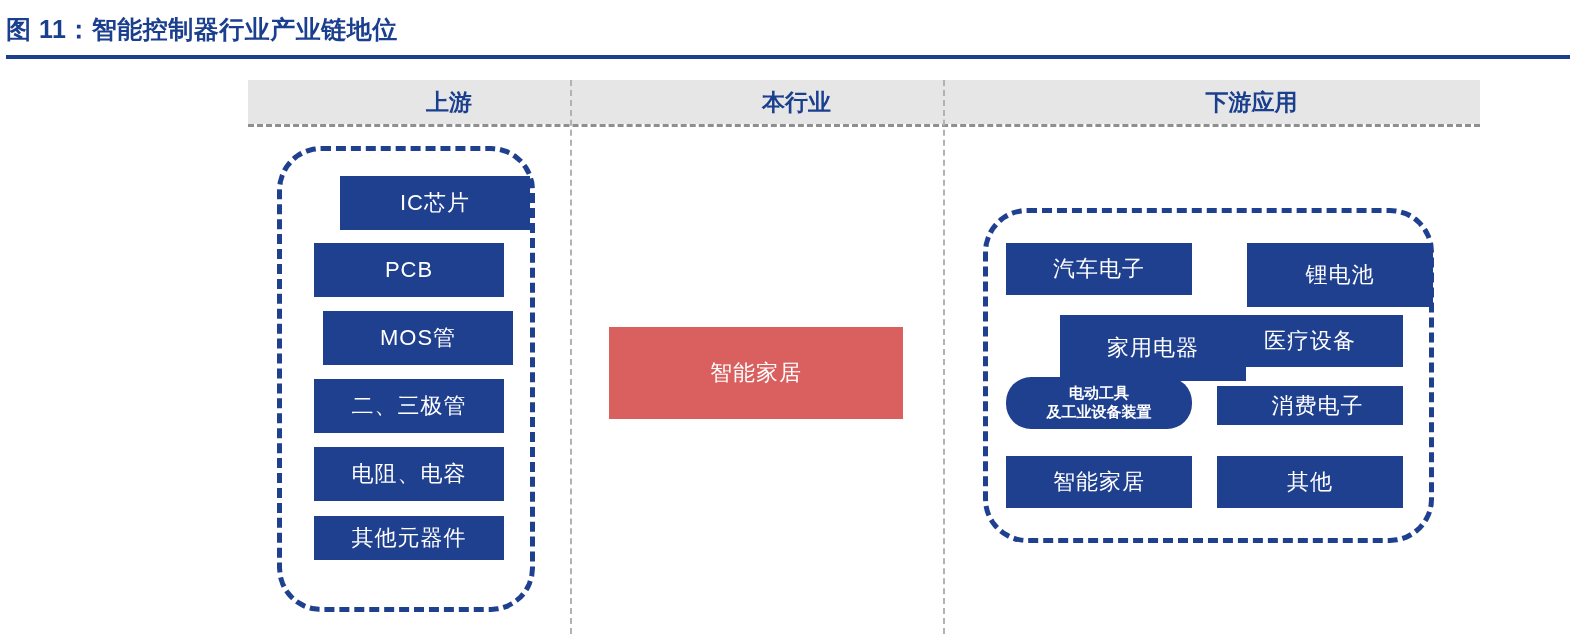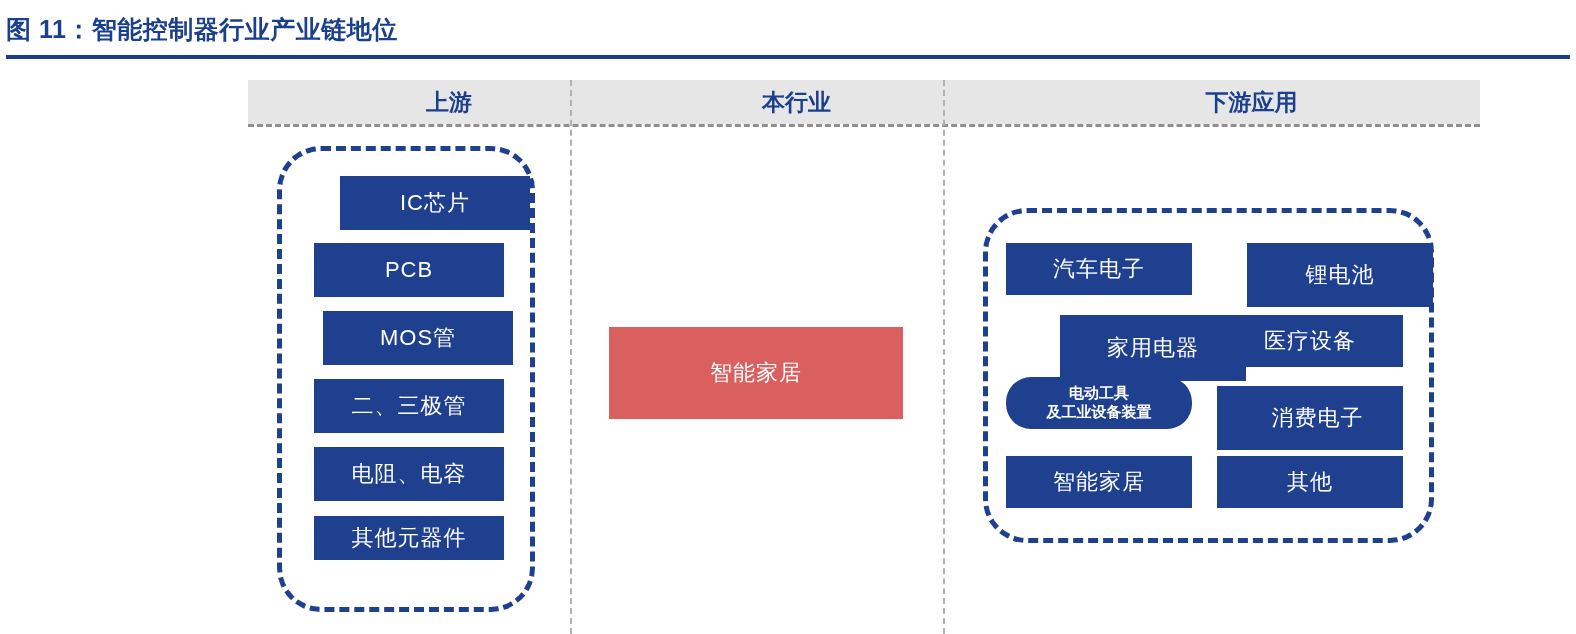--- a/index.html
+++ b/index.html
@@ -144,21 +144,21 @@
   #up-5 { left: 314px; top: 516px; width: 190px; height: 44px; }
 
   
   #dn-a-0 { left: 1006px; top: 243px; width: 186px; height: 52px; }
   #dn-a-1 { left: 1032px; top: 315px; width: 186px; height: 66px; margin-left: 28px; }
   #dn-a-2 { left: 1006px; top: 377px; width: 186px; height: 52px; }
   #dn-a-3 { left: 1006px; top: 456px; width: 186px; height: 52px; }
   
   #dn-b-0 { left: 1247px; top: 243px; width: 186px; height: 64px; }
   #dn-b-1 { left: 1217px; top: 315px; width: 186px; height: 52px; }
-  #dn-b-2 { left: 1217px; top: 386px; width: 186px; height: 64px; padding-left: 15px; }
+  #dn-b-2 { left: 1217px; top: 386px; width: 186px; height: 39px; padding-left: 15px; }
   #dn-b-3 { left: 1217px; top: 456px; width: 186px; height: 52px; }
 
   
   #industry-box {
     position: absolute;
     left: 609px;
     top: 327px;
     width: 294px;
     height: 92px;
     background: #d9605f;

